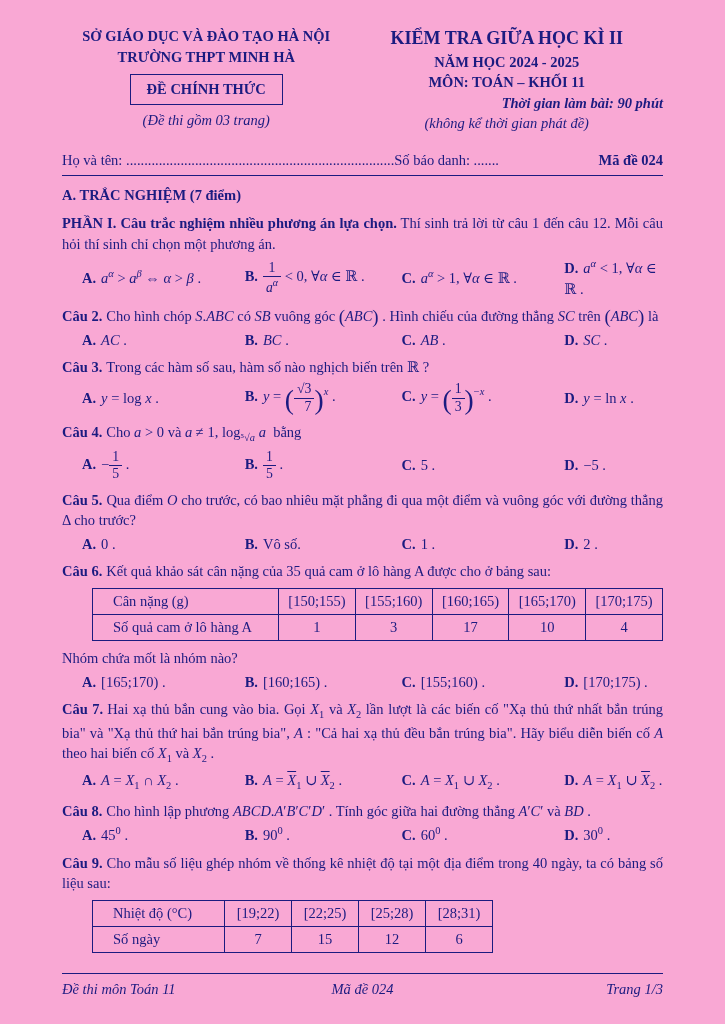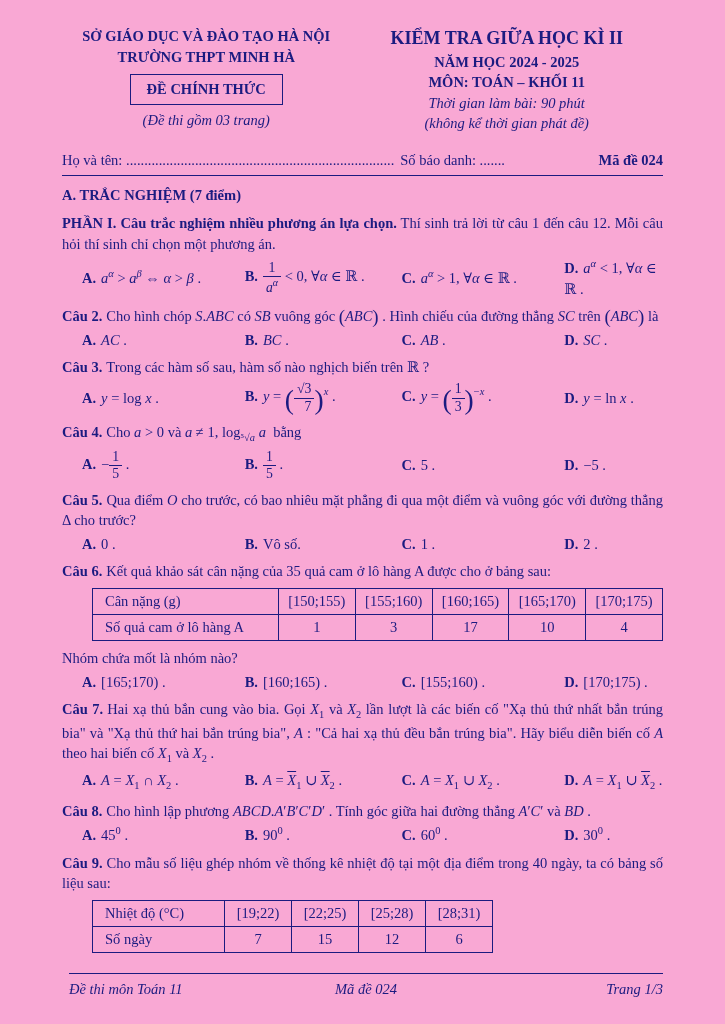--- a/index.html
+++ b/index.html
@@ -11,36 +11,36 @@
     background:#f9a8d4;
     color:#1b1b80;
     font-family:"Liberation Serif","DejaVu Serif",serif;
     font-size:14.5px;
     line-height:1.42;
     padding:26px 62px 0 62px;
     overflow:hidden;
   }
   .b{ font-weight:bold; }
   .i{ font-style:italic; }
-  .bi{ font-weight:normal; font-style:italic; }
+  .bi{ font-weight:bold; font-style:italic;text-align:right; }
 
   .hdr{ display:flex; }
   .hdr-left{ width:48%; text-align:center; }
   .hdr-right{ width:52%; text-align:center; }
   .hdr-right .t1{ font-size:18px; }
   .debox-wrap{ margin:7px 0 5px 0; }
   .debox{
     display:inline-block;
     border:1.5px solid currentColor;
     padding:4px 16px;
     font-weight:bold;
   }
 
   .info{
-    display:flex; align-items:flex-end; gap:6px;
+    display:flex; align-items:flex-end; 
     margin-top:16px; padding-bottom:5px;
     border-bottom:1.6px solid currentColor;
     white-space:nowrap; overflow:hidden;
   }
   .info .code{ margin-left:auto; font-weight:bold; padding-left:10px; }
 
   .sect{ margin-top:9px; font-weight:bold; }
   .qt{ margin-top:7px; text-align:justify; }
   .ql{ font-weight:bold; margin-right:4px; }
 
@@ -68,29 +68,29 @@
   .bp{ font-size:1.3em; line-height:1; vertical-align:-0.1em; }
   .bp2{ font-size:1.9em; line-height:0.85; vertical-align:-0.28em; font-weight:normal; }
 
   table.tbl{ border-collapse:collapse; margin:6px 0 4px 30px; }
   .tbl td{
     border:1px solid currentColor;
     padding:2px 8px;
     text-align:center;
     height:26px;
   }
-  .tbl td.lft{ text-align:left; padding-left:12px; }
+  .tbl td.lft{ text-align:left; padding-left:20px; }
   .t6 td.lft{ width:196px; }
   .t6 td{ width:77px; }
   .t9{ margin-left:82px;border-radius:17px; }
   .t9 td.lft{ width:132px; }
   .t9 td{ width:67px; }
 
   .footer{
-    position:absolute; left:69px; right:62px; bottom:24px;
+    position:absolute; left:62px; right:62px; bottom:24px;
     border-top:1.3px solid currentColor;
     padding-top:5px;
     display:flex;
     font-style:italic;
   }
   .footer .fl{ flex:1; text-align:left; }
   .footer .fc{ flex:1; text-align:center; }
   .footer .fr{ flex:1; text-align:right;font-family:Liberation Serif, serif; }
 </style>
 </head>

